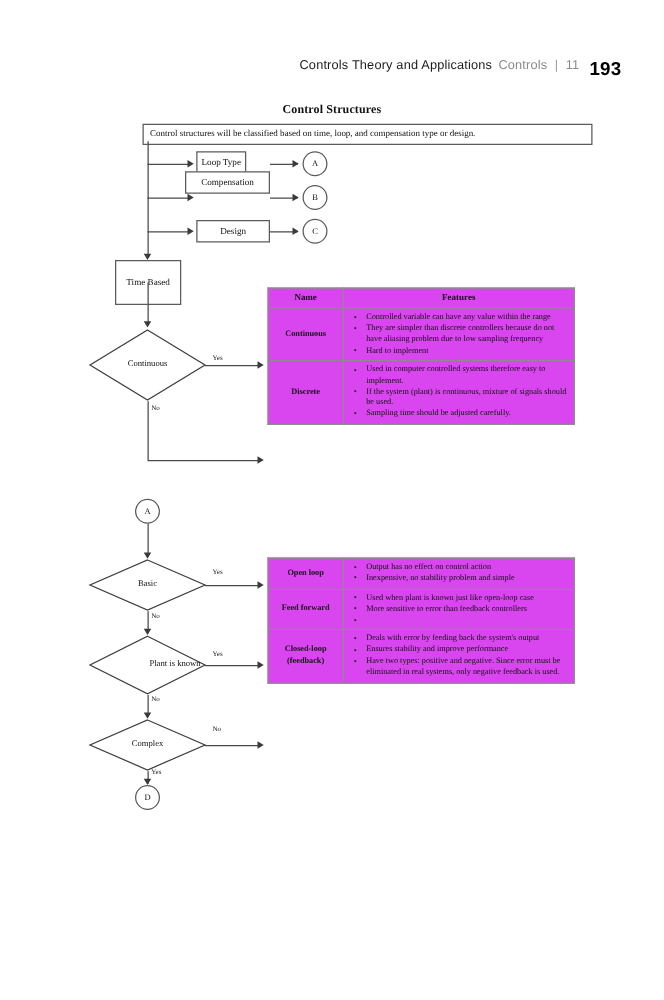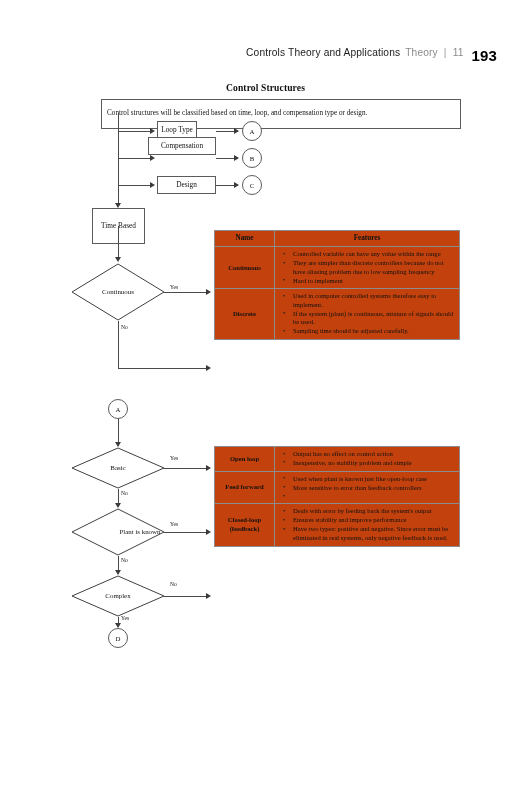--- a/index.html
+++ b/index.html
@@ -125,21 +125,21 @@
     position: absolute;
     font-size: 5.6px;
     color: #1a1a1a;
     white-space: nowrap;
   }
 
   
   .ftable {
     position: absolute;
     border-collapse: collapse;
-    background: #c2410c;
+    background: #d946ef;
     table-layout: fixed;
   }
   .ftable td, .ftable th {
     border: 1px solid #8c8c8c;
     vertical-align: middle;
     padding: 3px 4px;
     font-size: 6.6px;
     line-height: 1.28;
   }
   .ftable th {
@@ -172,29 +172,29 @@
     font-size: 7px;
     color: #222;
   }
   .feat-list li.empty { min-height: 7px; }
 </style>
 </head>
 <body>
 
 <div class="running-head">
   <span class="rh-title">Controls Theory and Applications</span>
-  <span class="rh-chapter">Theory</span>
+  <span class="rh-chapter">Controls</span>
   <span class="rh-sep">|</span>
   <span class="rh-num">11</span>
   <span class="rh-page">193</span>
 </div>
 
 <div class="fig-title">Control Structures</div>
 
-<div class="box banner" style="left:101px; top:99px; width:360px; height:30px;">
+<div class="box banner" style="left:114px; top:99px; width:360px; height:17px;">
   <span>Control structures will be classified based on time, loop, and compensation type or design.</span>
 </div>
 
 <div class="vline" style="left:118px; top:113px; height:93px;"></div>
 <div class="arrow-d" style="left:115px; top:203px;"></div>
 
 <div class="hline" style="left:118px; top:131px; width:34px;"></div>
 <div class="arrow-r" style="left:150px; top:128px;"></div>
 <div class="box" style="left:157px; top:121px; width:40px; height:18px;">
   <span>Loop Type</span>

